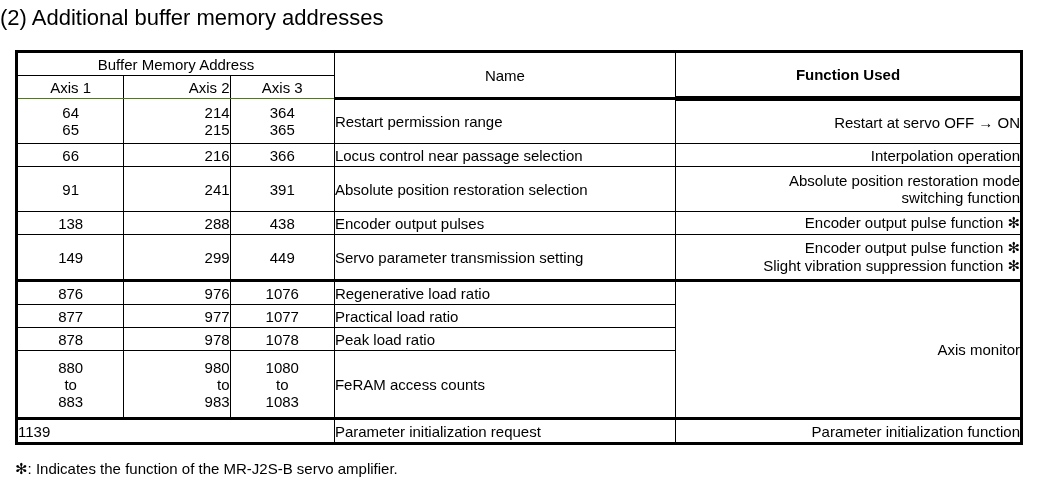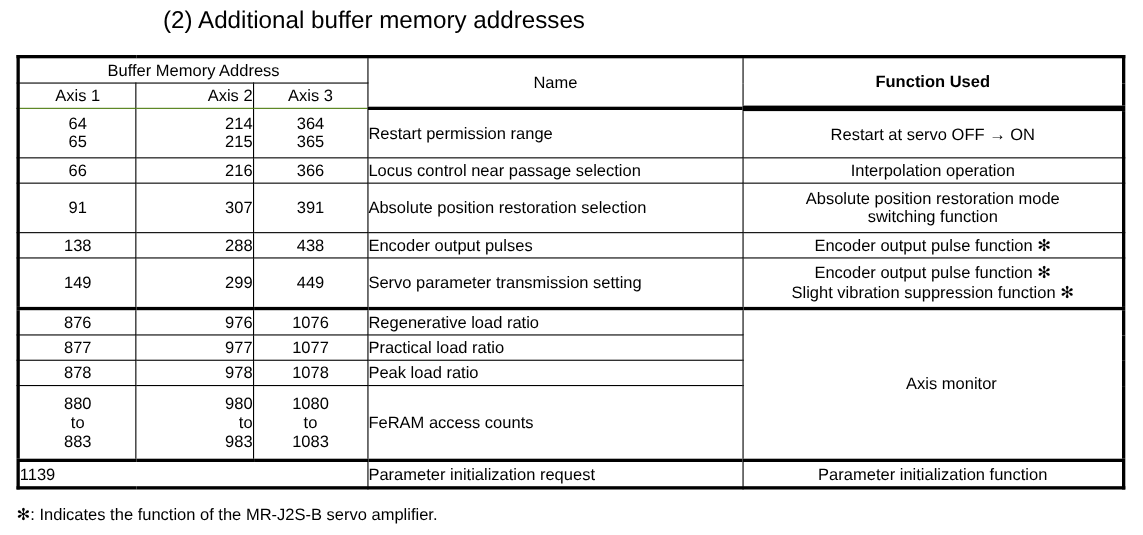--- a/index.html
+++ b/index.html
@@ -14,21 +14,21 @@
     color: #000000;
     overflow: hidden;
     position: relative;
   }
 
   .page-title {
     position: absolute;
     left: 0;
     top: 4px;
     width: 680px;
-    text-align: center;
+    text-align: left;
     font-size: 22px;
     line-height: 28px;
     letter-spacing: 0px;
     white-space: nowrap;
   }
 
   .tbl-wrap {
     position: absolute;
     left: 15px;
     top: 50px;
@@ -67,21 +67,21 @@
 
   
   tr.group-end > td {
     border-bottom: 3px solid #000000;
   }
 
   .c-axis  { width: 107px; text-align: center; }
   .c-axis2 { width: 106px; text-align: right; }
   .c-axis3 { width: 104px; text-align: center; }
   .c-name  { width: 340px; text-align: left;  padding-left: 7px; }
-  .c-func  { width: 348px; text-align: center;  padding-left: 7px; }
+  .c-func  { width: 348px; text-align: right;  padding-left: 7px; }
 
   .hdr-bma { text-align: center; }
   .hdr-mid { text-align: center; }
 
   td.r-tall  { height: 44px; margin-top: 21px; }
   td.r-short { height: 22px; }
   td.r-xtall { height: 66px; }
 
   .center { text-align: left; margin-left: 15px; }
 
@@ -133,21 +133,21 @@
       <tr>
         <td class="c-axis r-short">66</td>
         <td class="c-axis2 r-short">216</td>
         <td class="c-axis3 r-short">366</td>
         <td class="c-name">Locus control near passage selection</td>
         <td class="c-func">Interpolation operation</td>
       </tr>
 
       <tr>
         <td class="c-axis r-tall">91</td>
-        <td class="c-axis2 r-tall">307</td>
+        <td class="c-axis2 r-tall">241</td>
         <td class="c-axis3 r-tall">391</td>
         <td class="c-name">Absolute position restoration selection</td>
         <td class="c-func">Absolute position restoration mode<br>switching function</td>
       </tr>
 
       <tr>
         <td class="c-axis r-short">138</td>
         <td class="c-axis2 r-short">288</td>
         <td class="c-axis3 r-short">438</td>
         <td class="c-name">Encoder output pulses</td>

